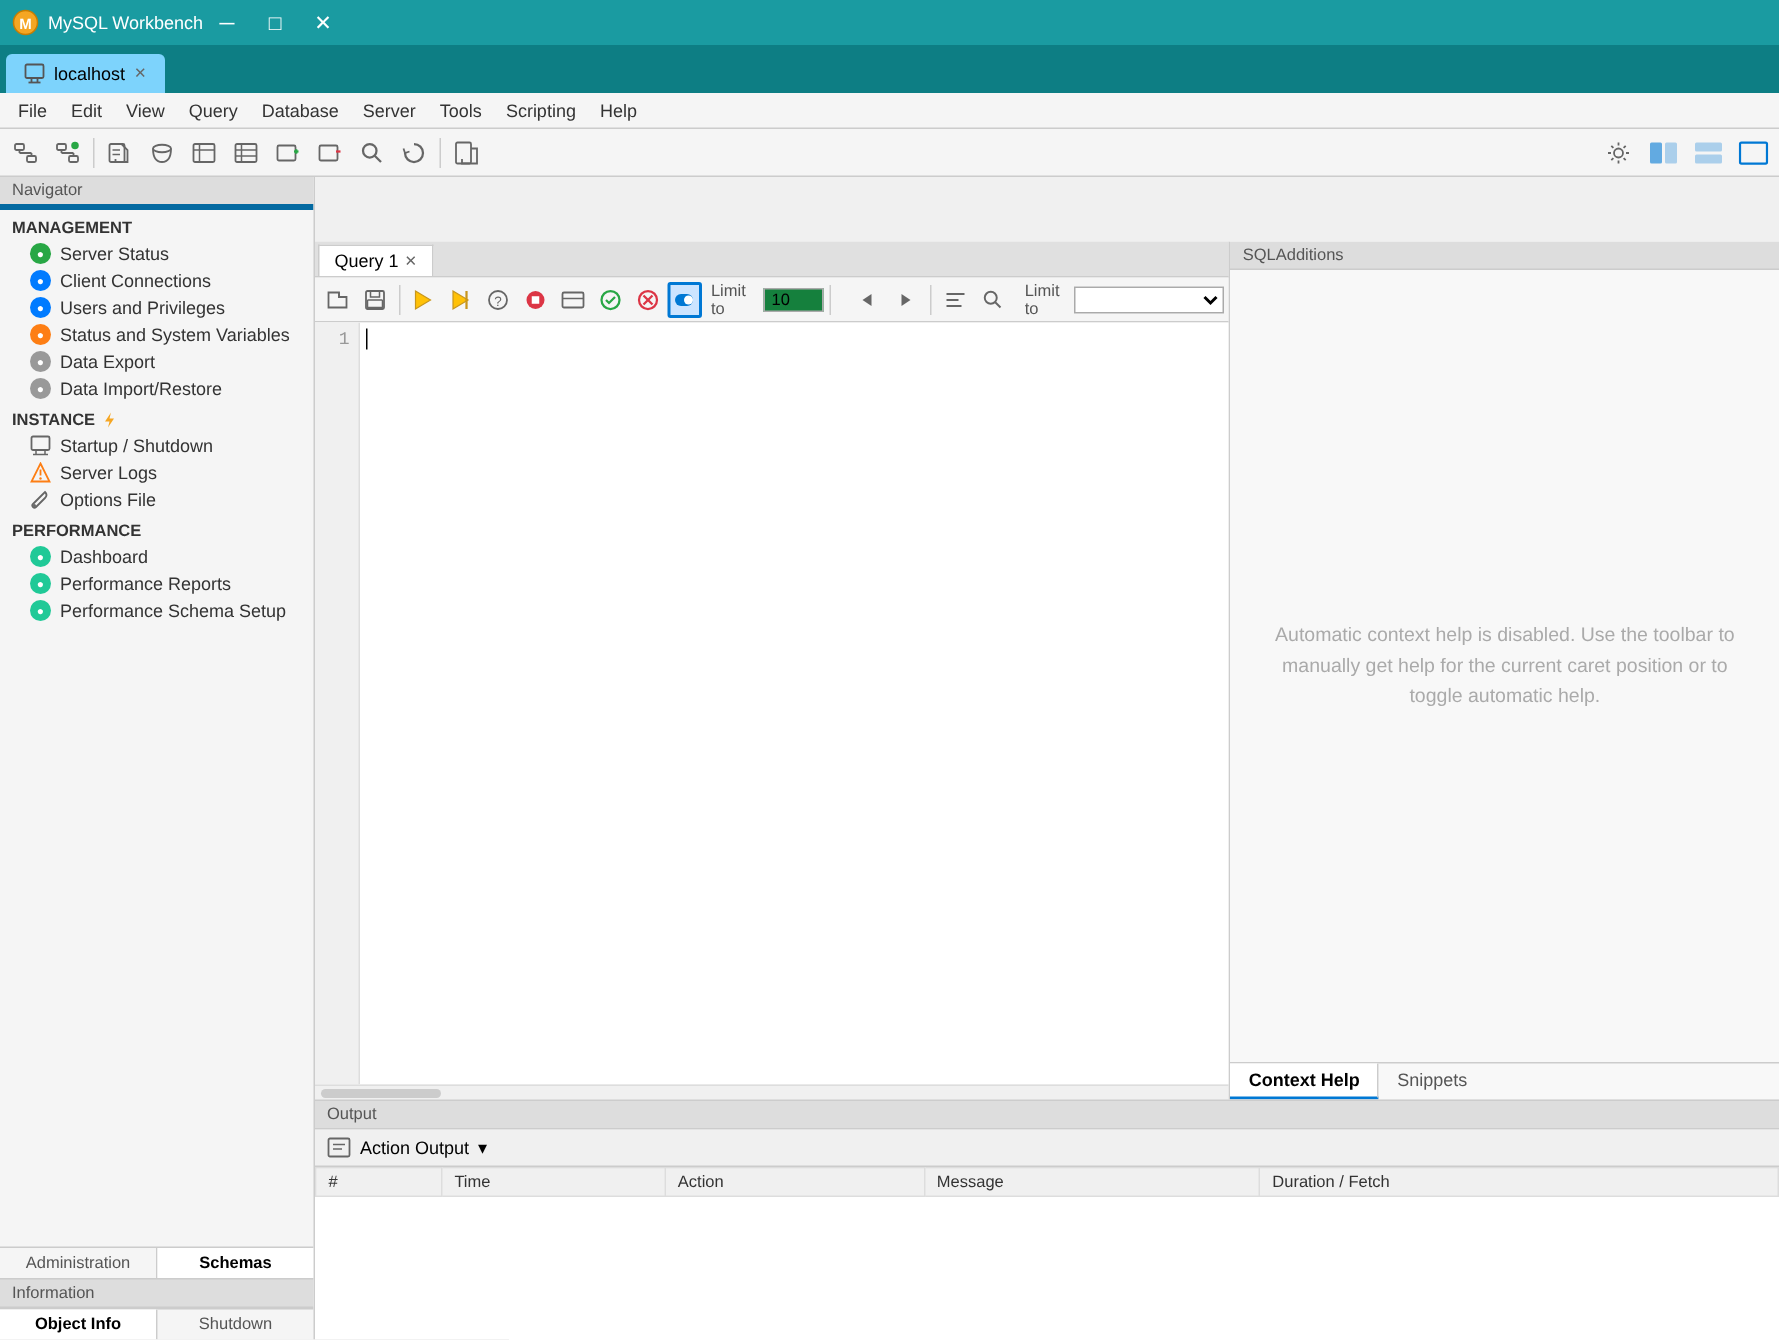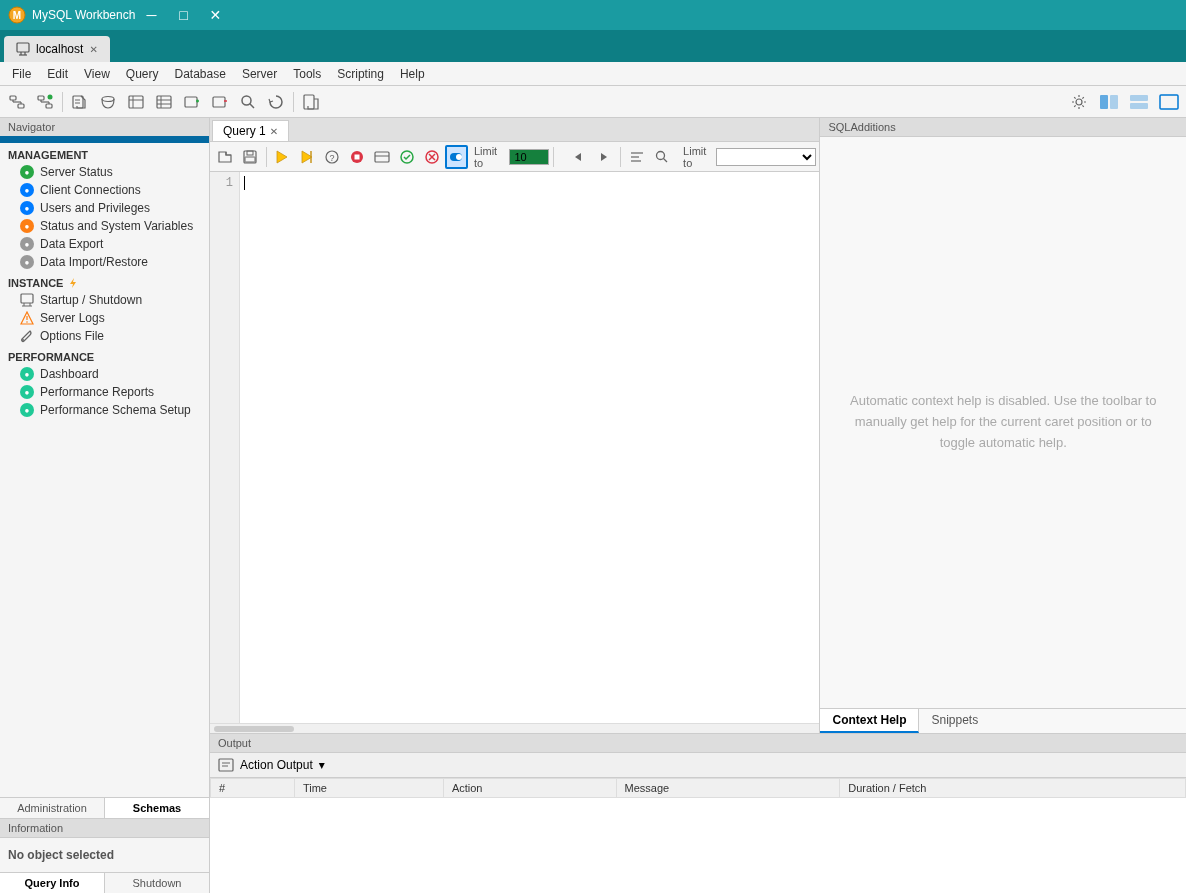--- a/index.html
+++ b/index.html
@@ -31,21 +31,21 @@
       align-items: flex-end;
       padding: 0 4px;
     }
     .tab {
       background: #e8e8e8;
       border-radius: 4px 4px 0 0;
       padding: 4px 12px;
       display: flex; align-items: center; gap: 6px;
       font-size: 12px; cursor: pointer; height: 26px;
     }
-    .tab.active { background: #e5e5e5; text-align: right; }
+    .tab.active { background: #7dd3fc; text-align: right; }
     .tab-close { font-size: 10px; color: #666; cursor: pointer; }
 
     
     #menubar {
       background: #f5f5f5;
       height: 24px;
       display: flex;
       align-items: center;
       border-bottom: 1px solid #ccc;
       padding: 0 4px;
@@ -89,21 +89,21 @@
       border-right: 1px solid #ccc;
       display: flex;
       flex-direction: column;
       overflow: hidden;
     }
     .nav-header {
       background: #ddd;
       padding: 3px 8px;
       font-size: 11px;
       color: #555;
-      border-bottom: 7px solid #0369a1;
+      border-bottom: 4px solid #0369a1;
     }
     .nav-section-title {
       font-weight: bold; font-size: 11px;
       padding: 6px 8px 2px 8px;
       color: #333;
       text-transform: uppercase;
     }
     .nav-item {
       display: flex; align-items: center; gap: 6px;
       padding: 2px 8px 2px 20px;
@@ -162,20 +162,21 @@
       display: flex;
       flex-direction: column;
       overflow: hidden;
     }
 
     
     #query-row {
       display: flex;
       flex: 1;
       overflow: hidden;
+      margin-top: 43px;
     }
 
     
     #query-panel {
       flex: 1;
       display: flex;
       flex-direction: column;
       border-right: 1px solid #ccc;
     }
     .query-tab-bar {
@@ -583,24 +584,23 @@
     <div class="nav-bottom-tabs">
       <div class="nav-tab">
         <span>Administration</span>
       </div>
       <div class="nav-tab active">
         <span>Schemas</span>
       </div>
     </div>
 
     <div class="info-header">Information</div>
-    <div class="no-object">No object selected</div>
     <div class="obj-info-tabs">
       <div class="obj-tab active">
-        <span>Query Info</span>
+        <span>Object Info</span>
       </div>
       <div class="obj-tab">
         <span>Shutdown</span>
       </div>
     </div>
   </div>
 
   <div id="content">
 
     <div id="query-row">

